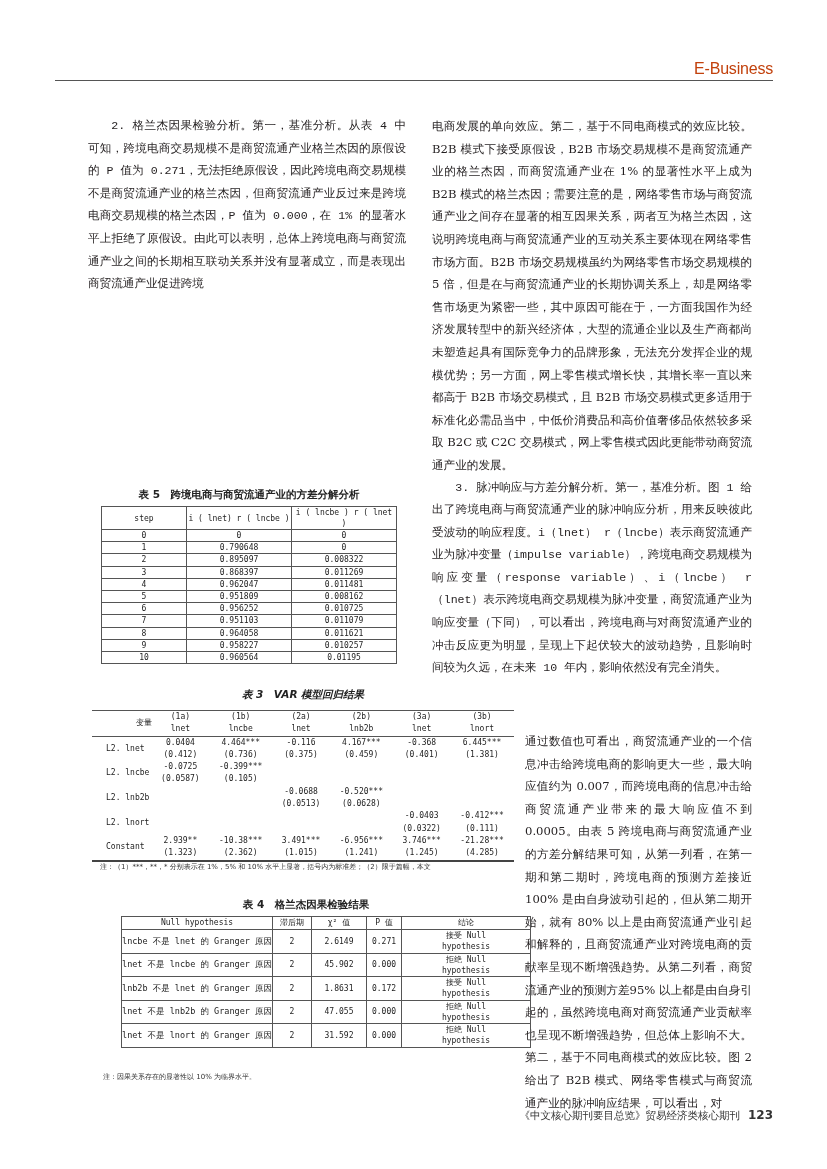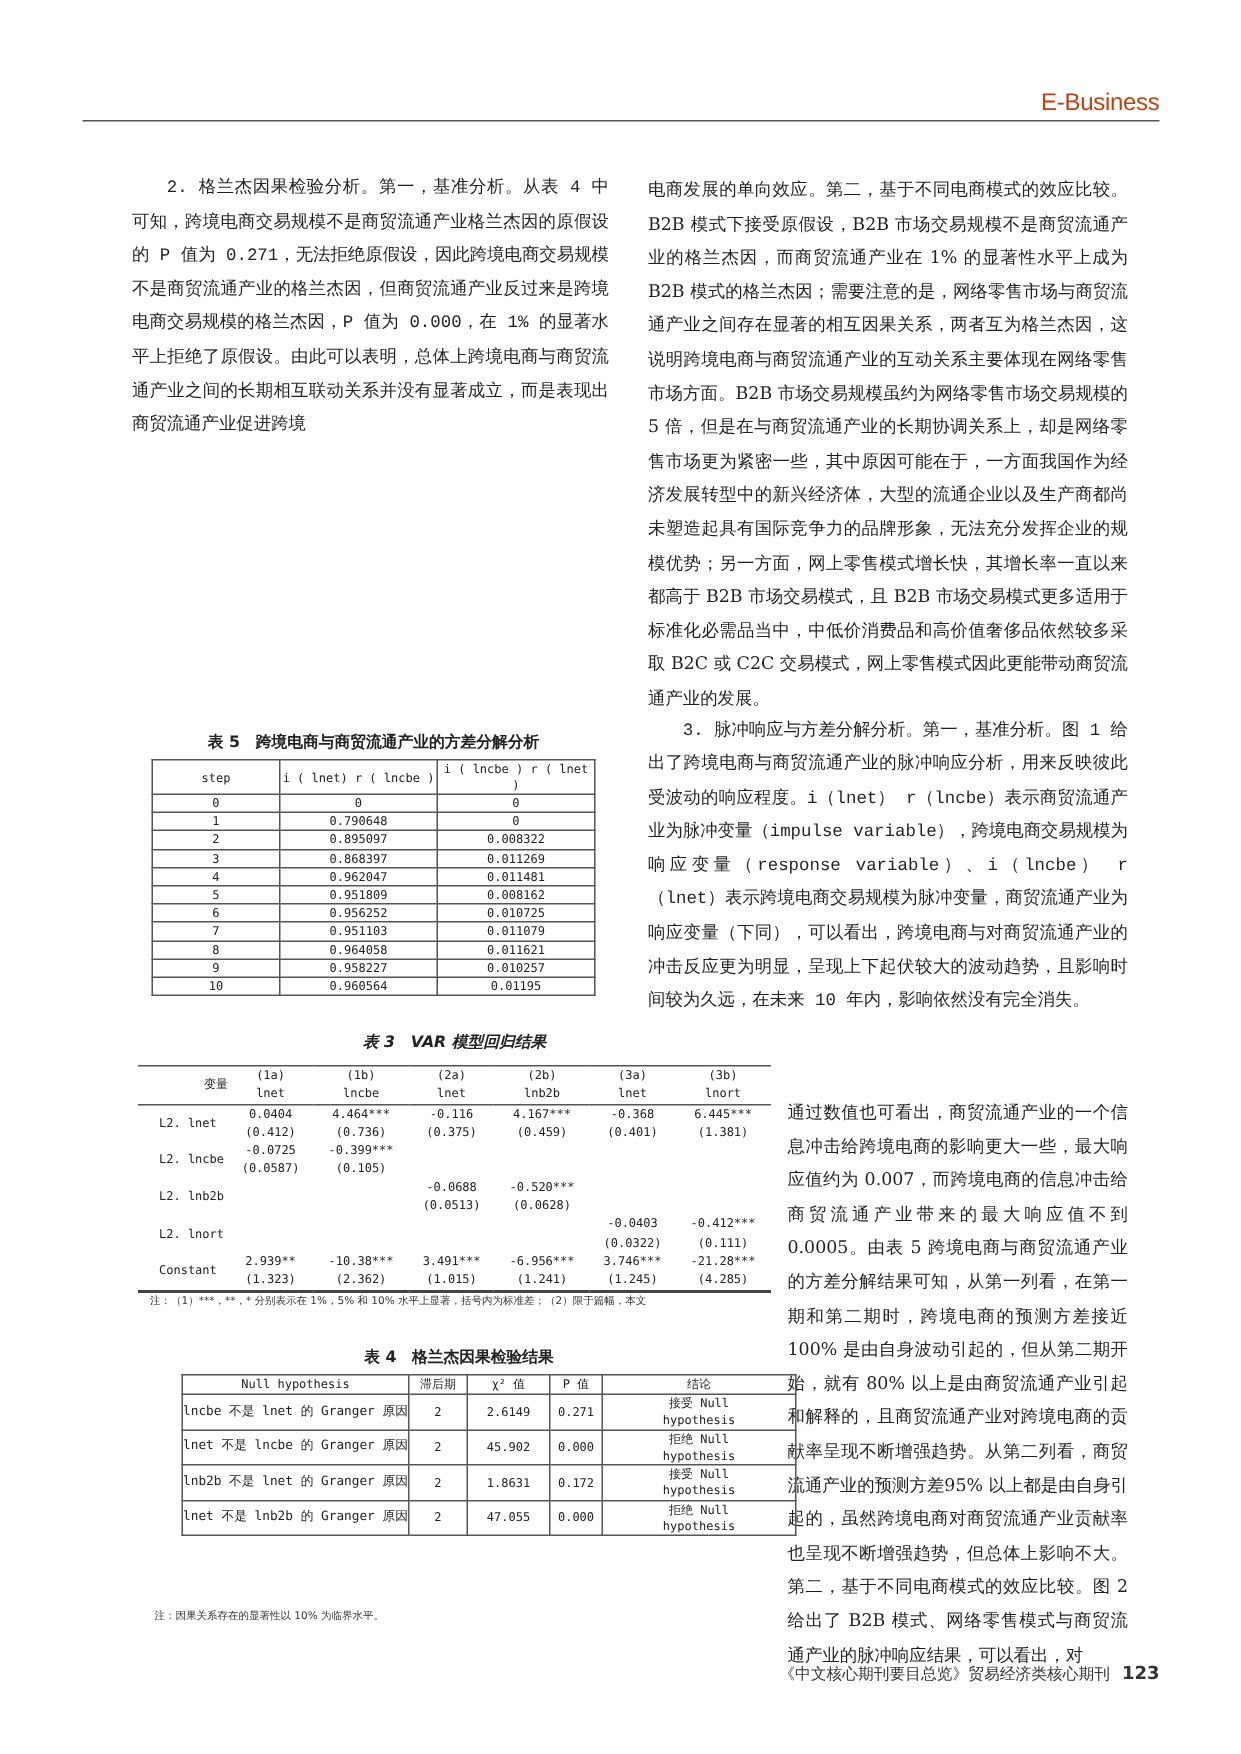--- a/index.html
+++ b/index.html
@@ -283,19 +283,29 @@
       <tr class="row">
         <td class="hyp">lnet 不是 lnb2b 的 Granger 原因</td>
         <td>2</td>
         <td>47.055</td>
         <td>0.000</td>
         <td>
           <div>拒绝 Null</div>
           <div>hypothesis</div>
         </td>
       </tr>
+      <tr class="row">
+        <td class="hyp">lnet 不是 lnort 的 Granger 原因</td>
+        <td>2</td>
+        <td>31.592</td>
+        <td>0.000</td>
+        <td>
+          <div>拒绝 Null</div>
+          <div>hypothesis</div>
+        </td>
+      </tr>
     </tbody>
 </table>
 <div class="note" style="left:103px; top:1071px;">注：因果关系存在的显著性以 10% 为临界水平。</div>
 
 <div class="footer">
   <span>《中文核心期刊要目总览》贸易经济类核心期刊</span><span class="page">123</span>
 </div>
 
 </body></html>

